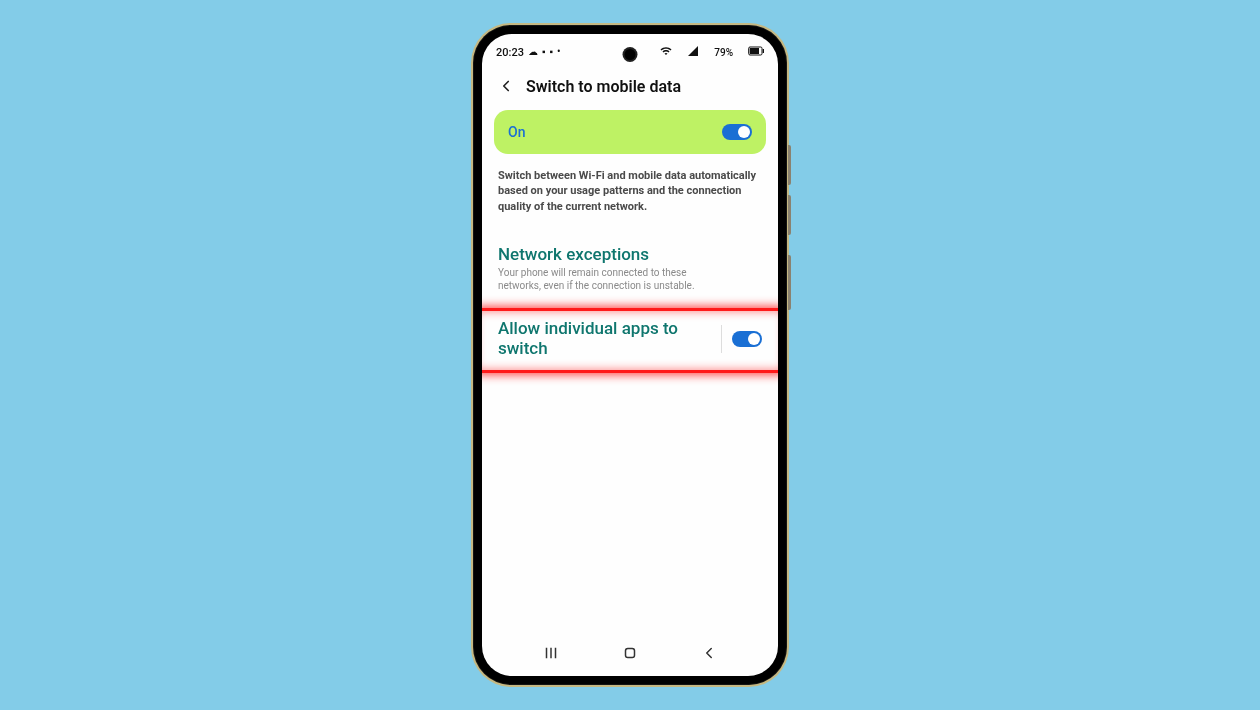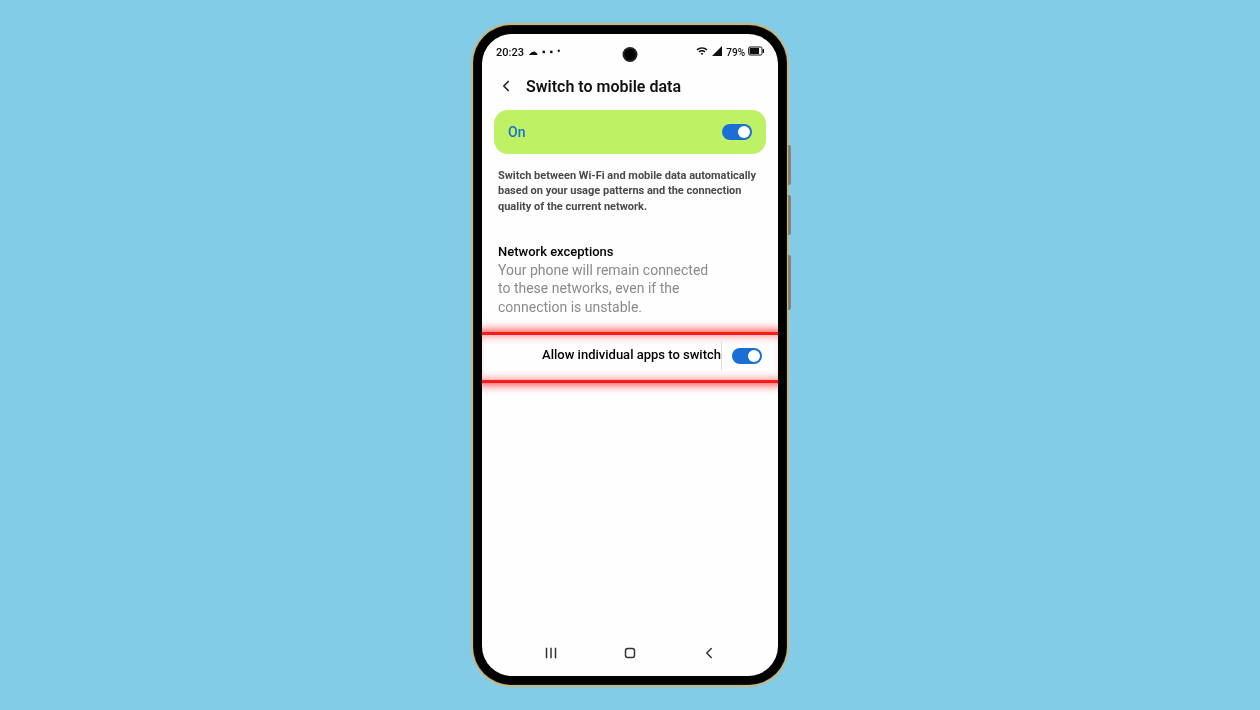--- a/index.html
+++ b/index.html
@@ -48,21 +48,21 @@
       display: flex;
       justify-content: space-between;
       align-items: center;
       padding: 0 14px;
       font-size: 11px;
       font-weight: 500;
       color: #111;
       margin-top: 4px;
     }
     .status-left { display: flex; gap: 4px; }
-    .status-right { display: flex; align-items: center; gap: 3px; }
+    .status-right { display: flex; align-items: center; gap: 15px; }
     .sicon { font-size: 10px; }
     .header {
       display: flex;
       align-items: center;
       padding: 10px 28px 14px 14px;
       gap: 10px;
     }
     .back-btn {
       width: 20px;
       height: 20px;
@@ -113,27 +113,27 @@
       font-size: 11px;
       color: #4a4a4a;
       line-height: 1.4;
       font-weight: bold;
     }
     .setting-row {
       padding: 10px 16px 10px 16px;
       position: relative;
     }
     .setting-title {
-      font-size: 13px;
-      color: #000000;
+      font-size: 17px;
+      color: #0f766e;
       font-weight: 500;
       margin-bottom: 2px;
     }
     .setting-sub {
-      font-size: 14px;
+      font-size: 10px;
       color: #8a8a8a;
       line-height: 1.3;
       max-width: 220px;
     }
     .setting-row-flex {
       display: flex;
       justify-content: flex-end;
       align-items: center;
     }
     .toggle-wrap {

